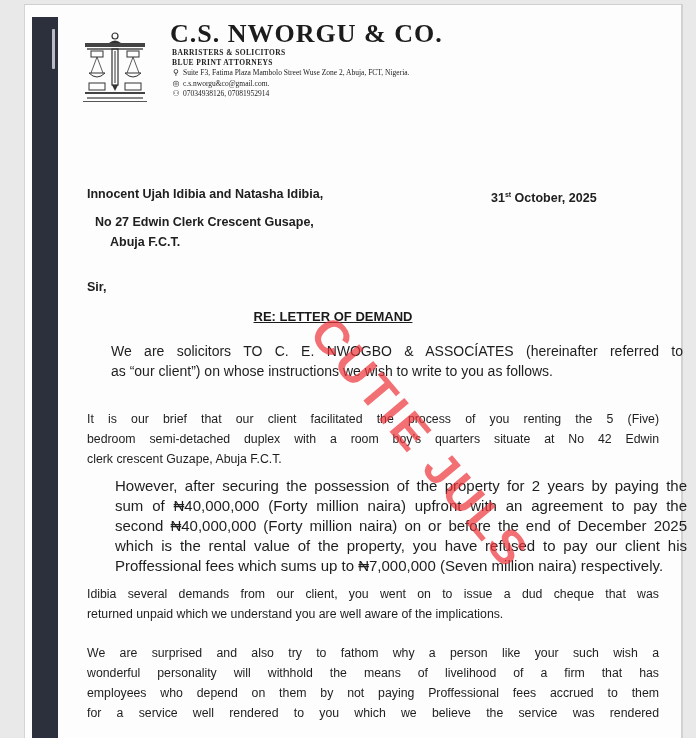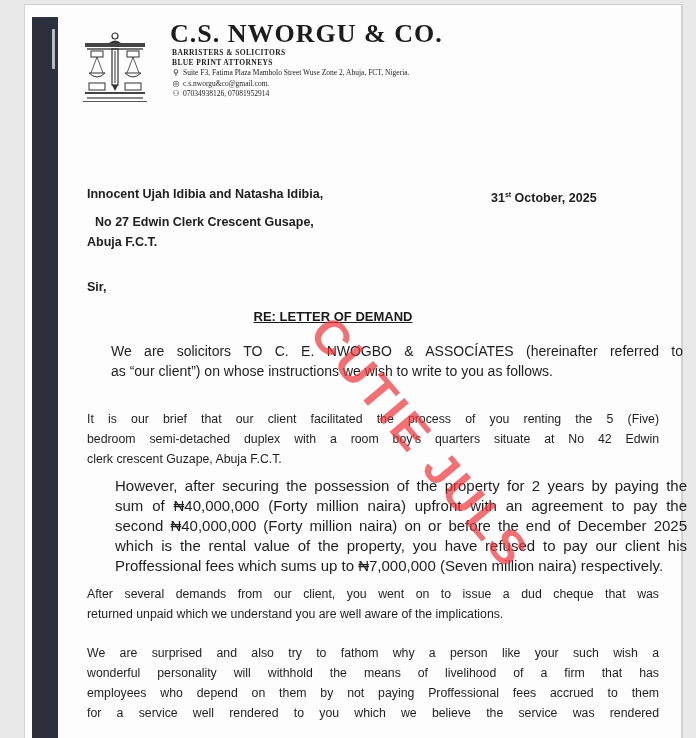--- a/index.html
+++ b/index.html
@@ -112,21 +112,21 @@
     <span class="ico">◎</span>
     <span>c.s.nworgu&amp;co@gmail.com.</span>
   </div>
   <div class="firm-info" style="top:84px;">
     <span class="ico">⚇</span>
     <span>07034938126, 07081952914</span>
   </div>
 
   <div class="addr" style="top:182px;">Innocent Ujah Idibia and Natasha Idibia,</div>
   <div class="addr" style="top:210px;padding-left:8px;">No 27 Edwin Clerk Crescent Gusape,</div>
-  <div class="addr" style="top:230px;">Abuja F.C.T.</div>
+  <div class="addr" style="top:230px;margin-left:23px;">Abuja F.C.T.</div>
 
   <div class="date"><span>31</span><sup>st</sup><span> October, 2025</span></div>
 
   <div class="salutation">Sir,</div>
 
   <div class="subject">RE: LETTER OF DEMAND</div>
 
   <div class="para p1">
     <span class="ln">We are solicitors TO C. E. NWOGBO &amp; ASSOCÍATES (hereinafter referred to</span>
     <span class="ln last">as “our client”) on whose instructions we wish to write to you as follows.</span>
@@ -140,21 +140,21 @@
 
   <div class="para p3">
     <span class="ln">However, after securing the possession of the property for 2 years by paying the</span>
     <span class="ln">sum of ₦40,000,000 (Forty million naira) upfront with an agreement to pay the</span>
     <span class="ln">second ₦40,000,000 (Forty million naira) on or before the end of December 2025</span>
     <span class="ln">which is the rental value of the property, you have refused to pay our client his</span>
     <span class="ln last">Proffessional fees which sums up to ₦7,000,000 (Seven million naira) respectively.</span>
   </div>
 
   <div class="para p4">
-    <span class="ln">After several demands from our client, you went on to issue a dud cheque that was</span>
+    <span class="ln">Idibia several demands from our client, you went on to issue a dud cheque that was</span>
     <span class="ln last">returned unpaid which we understand you are well aware of the implications.</span>
   </div>
 
   <div class="para p5">
     <span class="ln">We are surprised and also try to fathom why a person like your such wish a</span>
     <span class="ln">wonderful personality will withhold the means of livelihood of a firm that has</span>
     <span class="ln">employees who depend on them by not paying Proffessional fees accrued to them</span>
     <span class="ln">for a service well rendered to you which we believe the service was rendered</span>
   </div>
 

